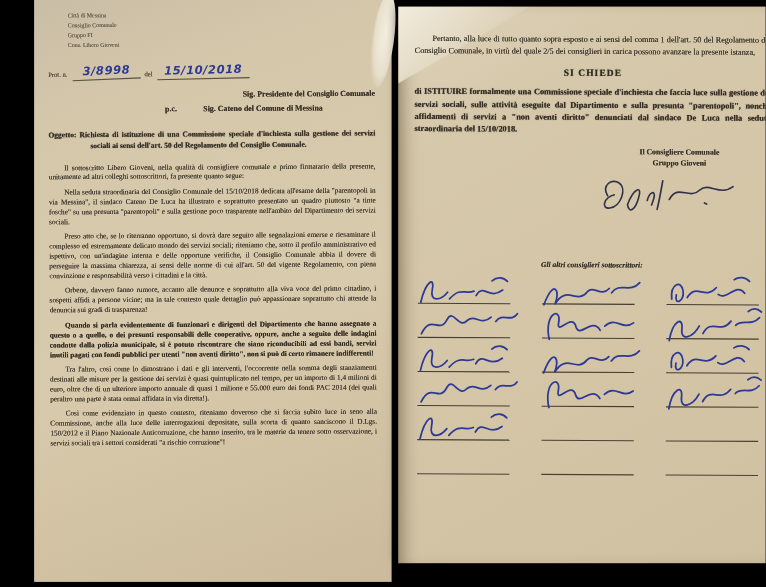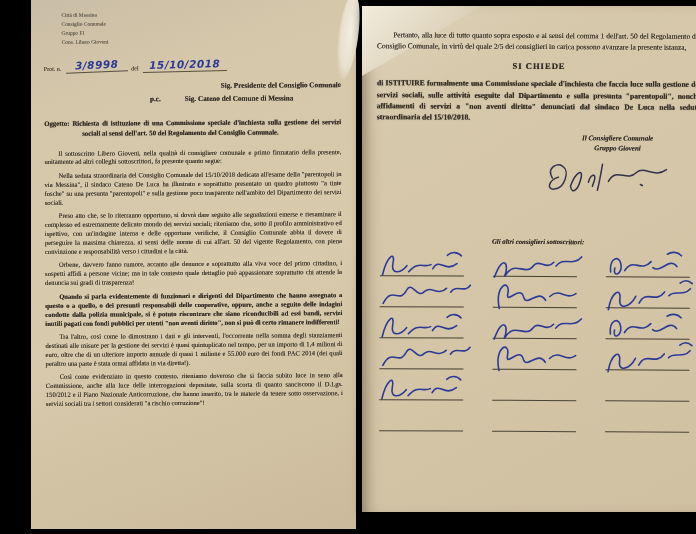--- a/index.html
+++ b/index.html
@@ -57,21 +57,21 @@
     clip-path:polygon(0 0,100% 0,0 100%);
   }
   .page-right-inner{position:absolute;inset:0;padding:24px 16px 8px 14px;transform:rotate(0.3deg);}
   .intro{font-size:7.4px;color:#3a332a;line-height:1.5;text-align:justify;text-indent:16px;
     text-shadow:0 0 .6px rgba(58,51,42,.85);}
   .sichiede{margin-top:9px;text-align:center;font-weight:bold;font-size:8.6px;color:#332c23;
     letter-spacing:1px;text-shadow:0 0 .7px rgba(51,44,35,.9);}
   .request{margin-top:7px;font-size:7.6px;font-weight:bold;color:#332c23;line-height:1.5;
     text-align:justify;text-shadow:0 0 .8px rgba(51,44,35,.9);}
   .signer{margin-top:9px;margin-left:176px;width:130px;text-align:center;
-    font-size:7px;font-style:italic;font-weight:bold;color:#3a332a;line-height:1.5;
+    font-size:7px;font-weight:bold;color:#3a332a;line-height:1.5;
     text-shadow:0 0 .6px rgba(58,51,42,.85);}
   .gioveni-sig{margin-left:160px;margin-top:2px;display:block;}
   .cosigners-heading{margin-top:36px;text-align:center;font-size:6.8px;font-style:italic;
     font-weight:bold;color:#3a332a;text-shadow:0 0 .6px rgba(58,51,42,.85);}
   .sig-grid{margin-top:4px;margin-left:4px;display:grid;
     grid-template-columns:86px 86px 86px;column-gap:27px;}
   .sig-cell{position:relative;height:31px;}
   .sig-cell .line{position:absolute;left:0;bottom:3px;width:84px;border-bottom:1.3px solid #463e30;}
   .sig-cell svg{position:absolute;left:-3px;bottom:-1px;overflow:visible;}
   .sig-cell.empty .line{border-bottom-color:#4a4234;}

